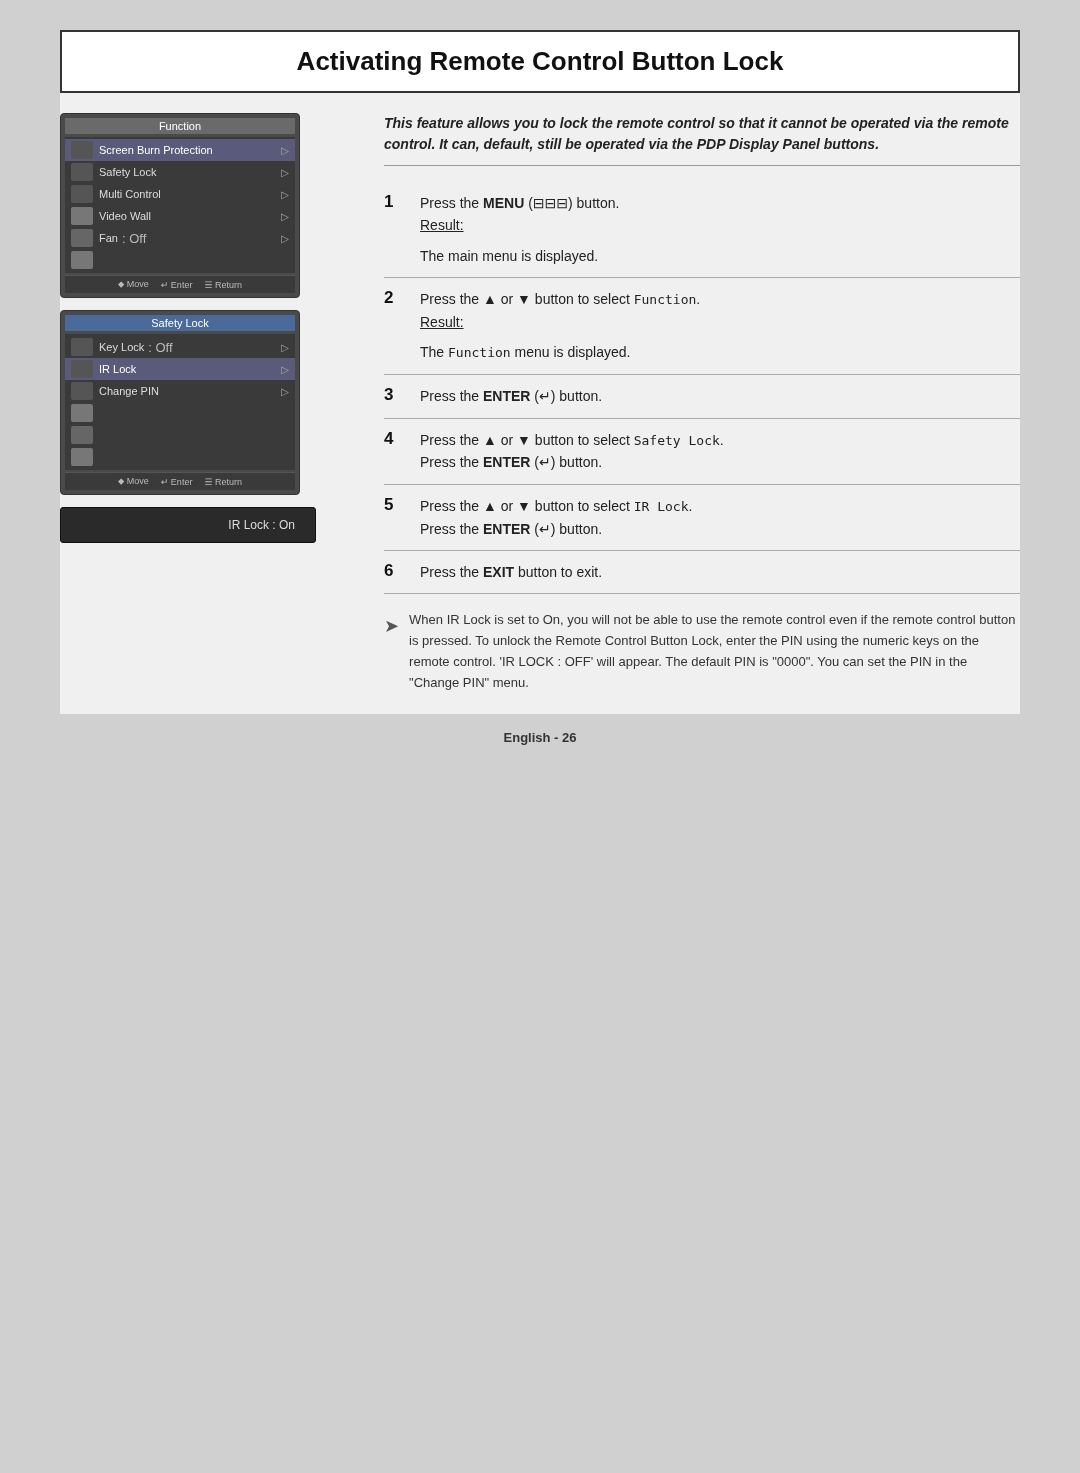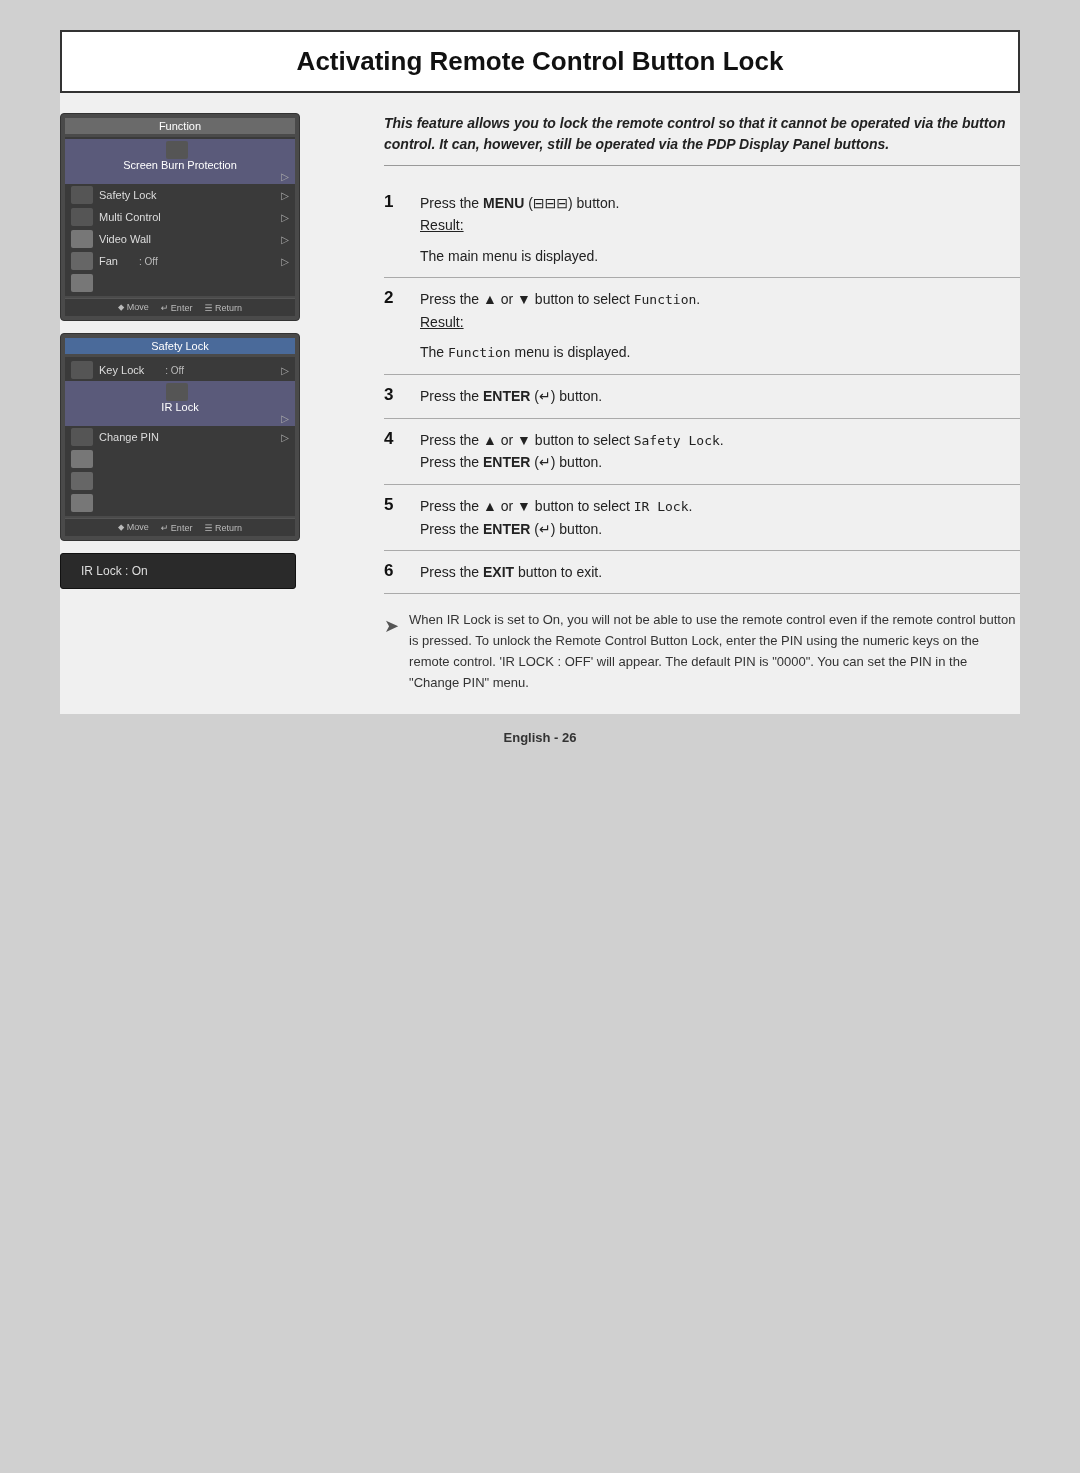--- a/index.html
+++ b/index.html
@@ -72,43 +72,42 @@
       display: flex;
       align-items: center;
       padding: 2px 6px;
       font-size: 11px;
       color: #ddd;
       position: relative;
     }
     .menu-item.highlighted {
       background: #5a5a7a;
       color: #fff;
-      flex-direction: column;
     }
     .menu-item .item-icon {
       width: 22px;
       height: 18px;
       background: #888;
       border-radius: 2px;
       margin-right: 6px;
       display: inline-block;
       flex-shrink: 0;
     }
     .menu-item .item-icon.dark { background: #555; }
     .menu-item .item-icon.gear { background: #777; }
     .menu-item .item-icon.book { background: #666; }
     .menu-item .arrow {
       margin-left: auto;
       color: #aaa;
       font-size: 10px;
     }
     .menu-item .value {
       color: #bbb;
-      margin-left: 21px;
-      font-size: 10px;
+      margin-left: 4px;
+      font-size: 13px;
     }
     .menu-footer {
       background: #3a3a3a;
       display: flex;
       justify-content: center;
       gap: 12px;
       padding: 3px 12px;
       font-size: 9px;
       color: #bbb;
       border-top: 1px solid #555;
@@ -119,24 +118,24 @@
       align-items: center;
       gap: 2px;
     }
 
     
     .ir-lock-box {
       background: #2a2a2a;
       border: 1px solid #111;
       border-radius: 3px;
       padding: 10px 20px;
-      text-align: left;
+      text-align: right;
       font-size: 12px;
       color: #ddd;
-      width: 236px;
+      width: 256px;
     }
 
     
     .right-col {
       flex: 1;
       display: flex;
       flex-direction: column;
       gap: 0;
     }
 
@@ -322,21 +321,21 @@
     </div>
 
     <div class="ir-lock-box">
       <span>IR Lock : On</span>
     </div>
 
   </div>
 
   <div class="right-col">
 
-    <div class="intro-text">This feature allows you to lock the remote control so that it cannot be operated via the button control. It can, however, still be operated via the PDP Display Panel buttons.</div>
+    <div class="intro-text">This feature allows you to lock the remote control so that it cannot be operated via the remote control. It can, default, still be operated via the PDP Display Panel buttons.</div>
 
     <ol class="steps-list">
 
       <li class="step-item">
         <span class="step-number">1</span>
         <div class="step-content">
           <div>Press the <strong>MENU</strong> (⊟⊟⊟) button.</div>
           <div class="result-line">
             <span class="result-label">Result:</span>
             <span>The main menu is displayed.</span>

